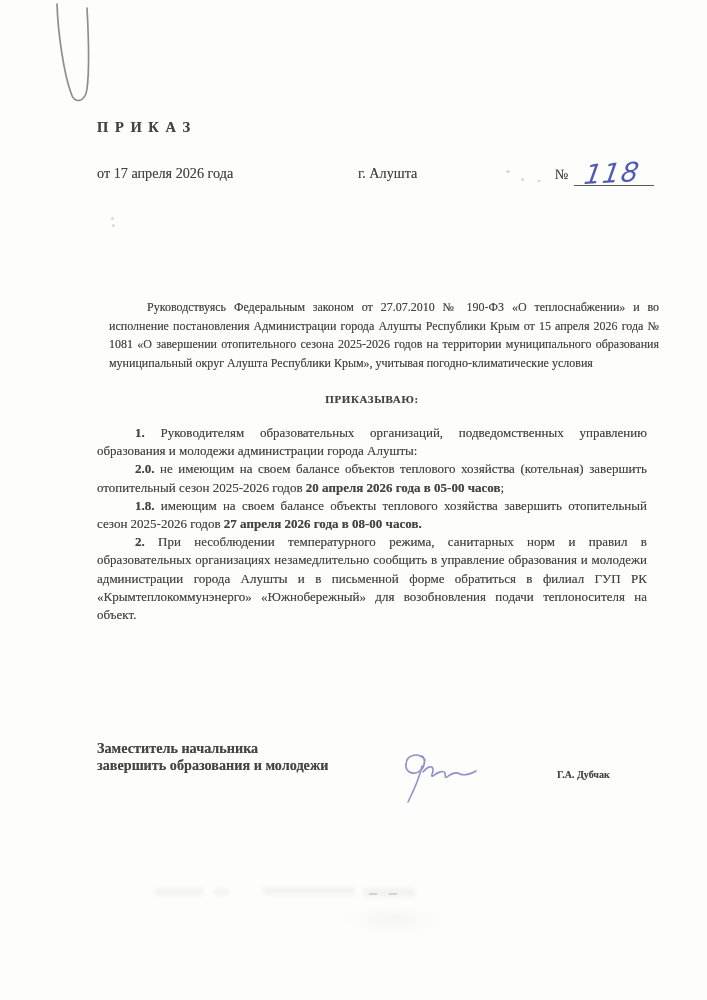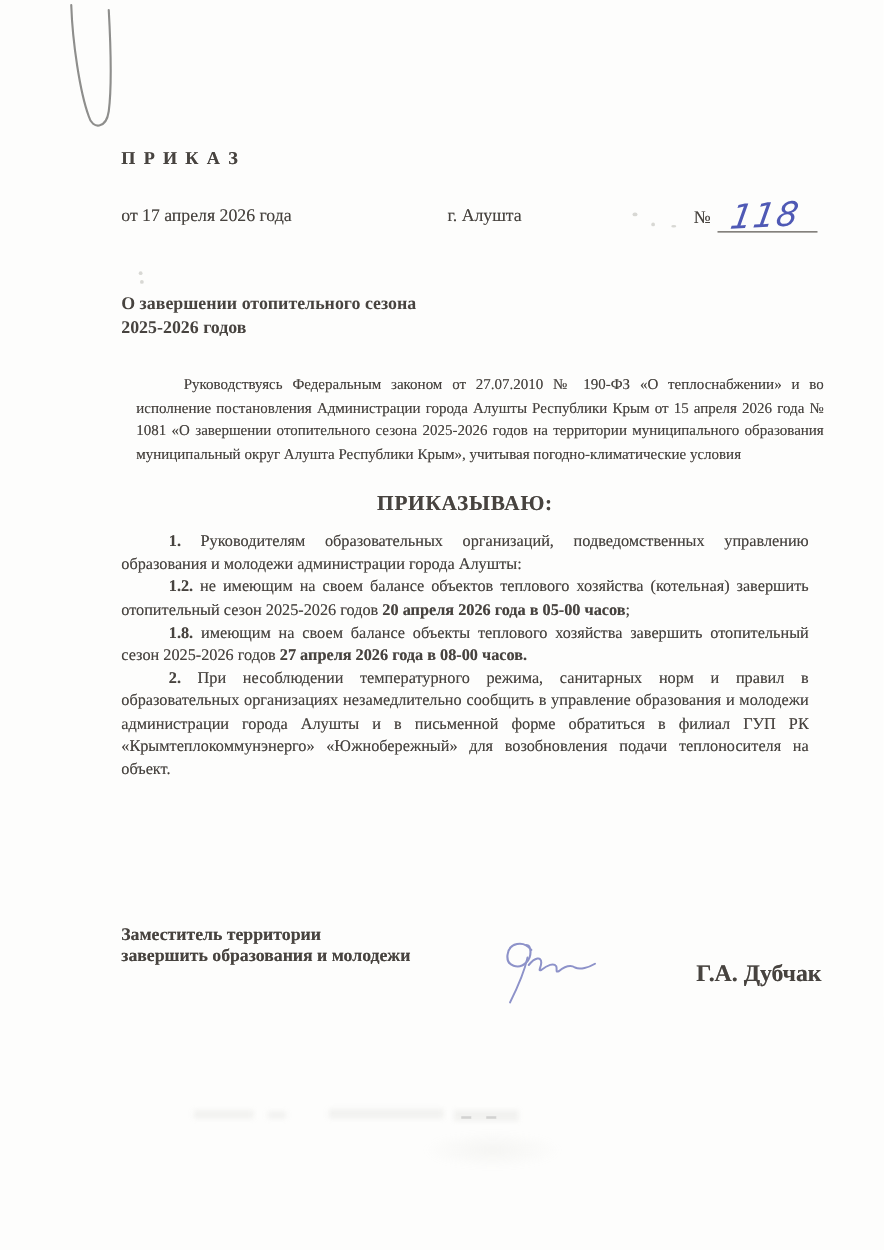--- a/index.html
+++ b/index.html
@@ -42,33 +42,33 @@
   .subject {
     position:absolute; top:234px; left:97px; width:550px;
     font-weight:bold; font-size:14.3px; line-height:19px;
   }
   .preamble {
     position:absolute; top:286px; left:97px; width:550px; margin:12px;
     font-size:12px; line-height:18.6px; text-align:justify; text-indent:38px;
   }
   .resolve {
     position:absolute; top:393px; left:97px; width:550px;
-    text-align:center; font-weight:bold; font-size:17px; letter-spacing:.6px;
+    text-align:center; font-weight:bold; font-size:11px; letter-spacing:.6px;
   }
   .items {
     position:absolute; top:424px; left:97px; width:550px;
     font-size:13px; line-height:18.2px; text-align:justify;
   }
   .items p { margin:0; text-indent:38px; }
   .num { font-weight:bold; }
   .bold-run { font-weight:bold; }
 
   .sig-row { position:absolute; top:740px; left:97px; width:550px; height:80px; }
   .sig-left { font-weight:bold; font-size:14.2px; line-height:17px; }
-  .sig-name { position:absolute; left:460px; top:29px; font-weight:bold; font-size:19px; white-space:nowrap; }
+  .sig-name { position:absolute; left:460px; top:29px; font-weight:bold; font-size:10px; white-space:nowrap; }
   .signature-svg { position:absolute; left:298px; top:6px; }
 
   .paperclip-svg { position:absolute; left:45px; top:0; }
 
   .smudge { position:absolute; pointer-events:none; }
   .sm1 { left:155px; top:888px; width:48px; height:7px; background:rgba(176,176,170,.14); filter:blur(2px); }
   .sm2 { left:214px; top:889px; width:15px; height:6px; background:rgba(176,176,170,.14); filter:blur(2px); }
   .sm3 { left:263px; top:887px; width:92px; height:8px; background:rgba(176,176,170,.14); filter:blur(2px); }
   .sm4 { left:363px; top:888px; width:52px; height:9px; background:rgba(165,165,160,.12); filter:blur(2px); }
   .dash { position:absolute; height:2px; width:8px; background:rgba(150,150,148,.35); filter:blur(.5px); }
@@ -98,51 +98,47 @@
     <span class="date txt">от 17 апреля 2026 года</span>
     <span class="place txt">г. Алушта</span>
     <span class="num-block">
       <span class="num-sign txt">№</span>
       <span class="num-underline">
         <span class="handwritten-number">118</span>
       </span>
     </span>
   </div>
 
-  <div class="subject">
-    <div>О завершении отопительного сезона</div>
-    <div>2025-2026 годов</div>
-  </div>
 
   <p class="preamble txt">Руководствуясь Федеральным законом от 27.07.2010 № 190-ФЗ «О теплоснабжении» и во исполнение постановления Администрации города Алушты Республики Крым от 15 апреля 2026 года № 1081 «О завершении отопительного сезона 2025-2026 годов на территории муниципального образования муниципальный округ Алушта Республики Крым», учитывая погодно-климатические условия</p>
 
   <div class="resolve txt">ПРИКАЗЫВАЮ:</div>
 
   <div class="items txt">
     <p>
       <b class="num">1.</b>
       <span>Руководителям образовательных организаций, подведомственных управлению образования и молодежи администрации города Алушты:</span>
     </p>
     <p>
-      <b class="num">1.2.</b>
+      <b class="num">2.0.</b>
       <span>не имеющим на своем балансе объектов теплового хозяйства (котельная) завершить отопительный сезон 2025-2026 годов </span><b class="bold-run">20 апреля 2026 года в 05-00 часов</b><span>;</span>
     </p>
     <p>
       <b class="num">1.8.</b>
       <span>имеющим на своем балансе объекты теплового хозяйства завершить отопительный сезон 2025-2026 годов </span><b class="bold-run">27 апреля 2026 года в 08-00 часов.</b><span></span>
     </p>
     <p>
       <b class="num">2.</b>
       <span>При несоблюдении температурного режима, санитарных норм и правил в образовательных организациях незамедлительно сообщить в управление образования и молодежи администрации города Алушты и в письменной форме обратиться в филиал ГУП РК «Крымтеплокоммунэнерго» «Южнобережный» для возобновления подачи теплоносителя на объект.</span>
     </p>
   </div>
 
   <div class="sig-row">
     <div class="sig-left txt">
-      <div>Заместитель территории</div>
+      <div>Заместитель начальника</div>
       <div>завершить образования и молодежи</div>
     </div>
     <svg class="signature-svg" width="90" height="62" viewBox="0 0 90 62" aria-hidden="true">
       <path d="M 30,14 C 24,6 12,8 11,18 C 10,27 20,30 26,24 C 31,19 30,10 26,10" fill="none" stroke="#8d92c9" stroke-width="1.7" stroke-linecap="round"></path>
       <path d="M 27,20 C 24,34 18,46 13,56" fill="none" stroke="#8d92c9" stroke-width="1.5" stroke-linecap="round"></path>
       <path d="M 28,26 C 33,20 38,19 38,24 C 38,28 35,31 38,30 C 43,26 48,24 50,27 C 51,30 49,32 52,31 C 57,27 62,26 65,28 C 69,30 76,28 81,25" fill="none" stroke="#8d92c9" stroke-width="1.6" stroke-linecap="round"></path>
     </svg>
     <div class="sig-name txt">Г.А. Дубчак</div>
   </div>
 

